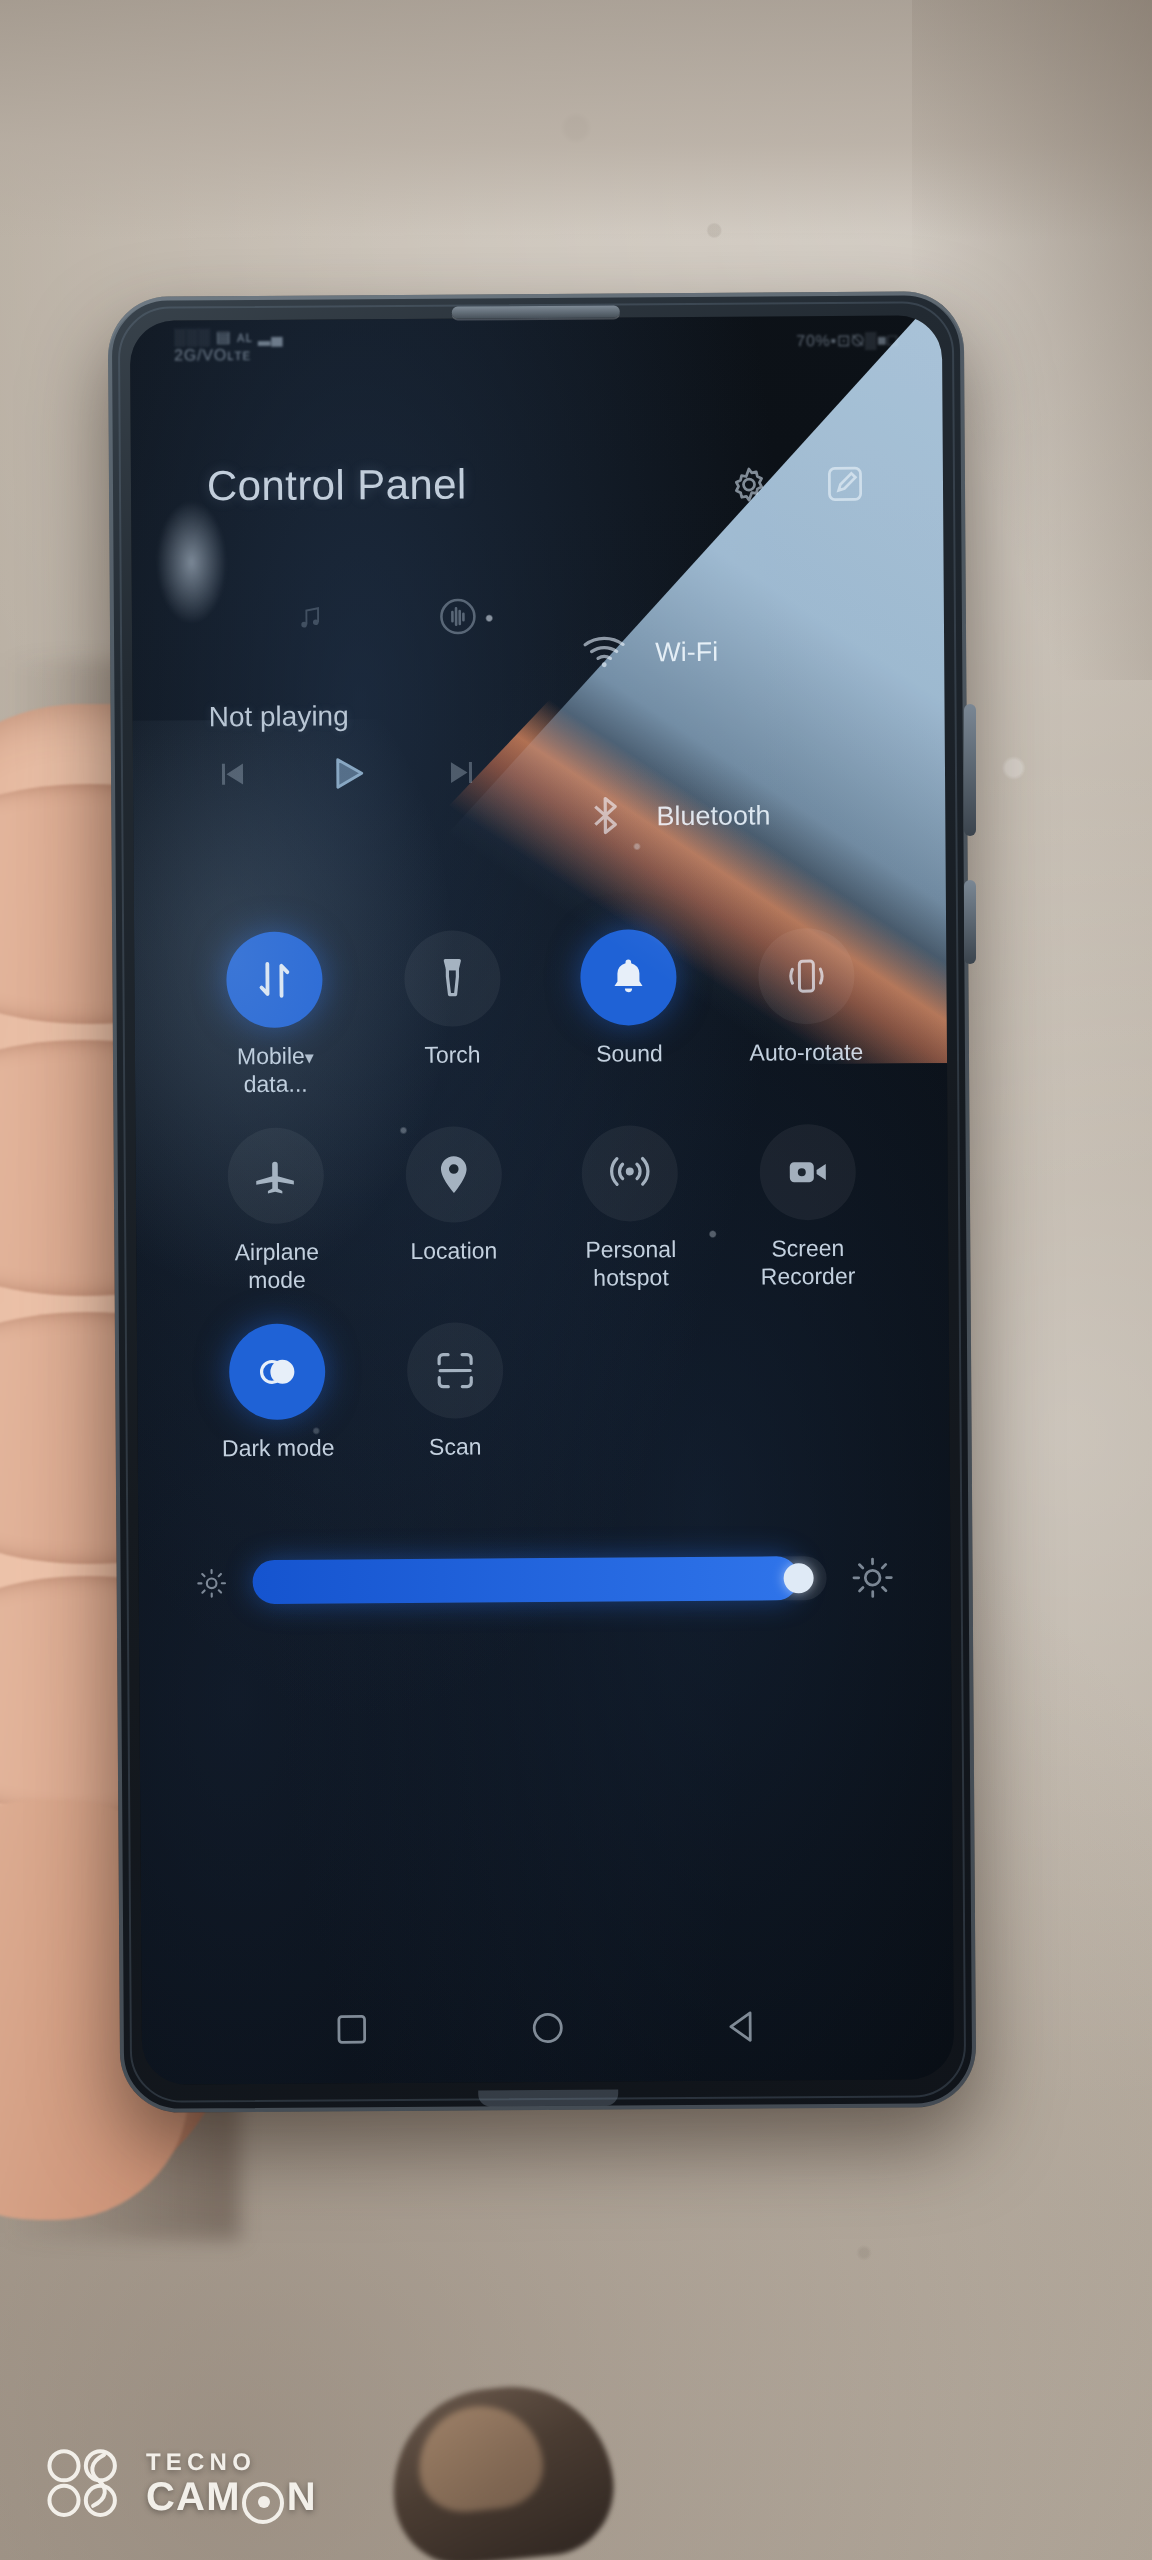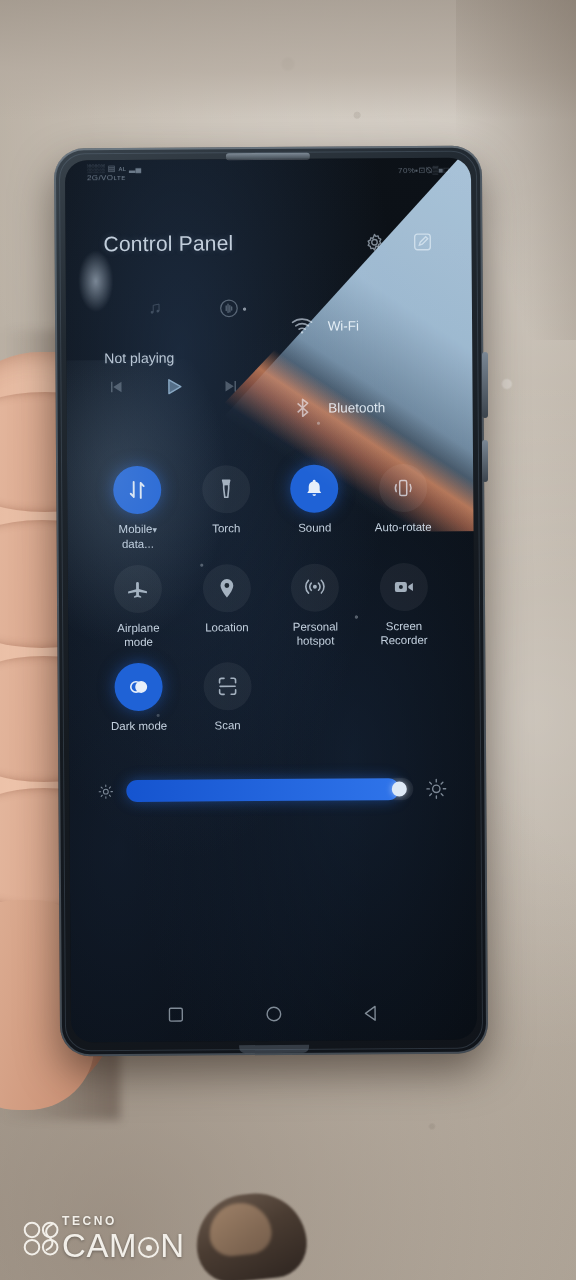--- a/index.html
+++ b/index.html
@@ -309,29 +309,29 @@
     position:absolute;left:0;bottom:16px;width:100%;
     display:flex;align-items:center;justify-content:space-around;
     padding:0 56px;box-sizing:border-box;
   }
   .nav-btn{width:22px;height:22px;opacity:.60;}
   .nav-btn svg{display:block;width:100%;height:100%;}
 
   
   .watermark{
     position:absolute;left:22px;bottom:18px;z-index:60;
-    display:flex;align-items:center;gap:0;
+    display:flex;align-items:center;gap:11px;
     color:#f2efe9;
     text-shadow:0 1px 3px rgba(0,0,0,.35);
   }
   .wm-logo{position:relative;width:40px;height:40px;flex:0 0 auto;}
   .wm-logo svg{display:block;width:100%;height:100%;}
   .wm-text{line-height:1;}
   .wm-brand{font-size:12px;letter-spacing:2.6px;font-weight:bold;}
-  .wm-model{font-size:33px;letter-spacing:.6px;font-weight:normal;margin-top:2px;display:flex;align-items:center;}
+  .wm-model{font-size:20px;letter-spacing:.6px;font-weight:bold;margin-top:2px;display:flex;}
   .wm-model .at{
     display:inline-block;width:17px;height:17px;border-radius:50%;
     border:2.5px solid #f2efe9;margin:0 1px;position:relative;top:2px;
   }
   .wm-model .at::after{
     content:"";position:absolute;left:50%;top:50%;width:6px;height:6px;
     transform:translate(-50%,-50%);border-radius:50%;background:#f2efe9;
   }
 </style>
 </head>

